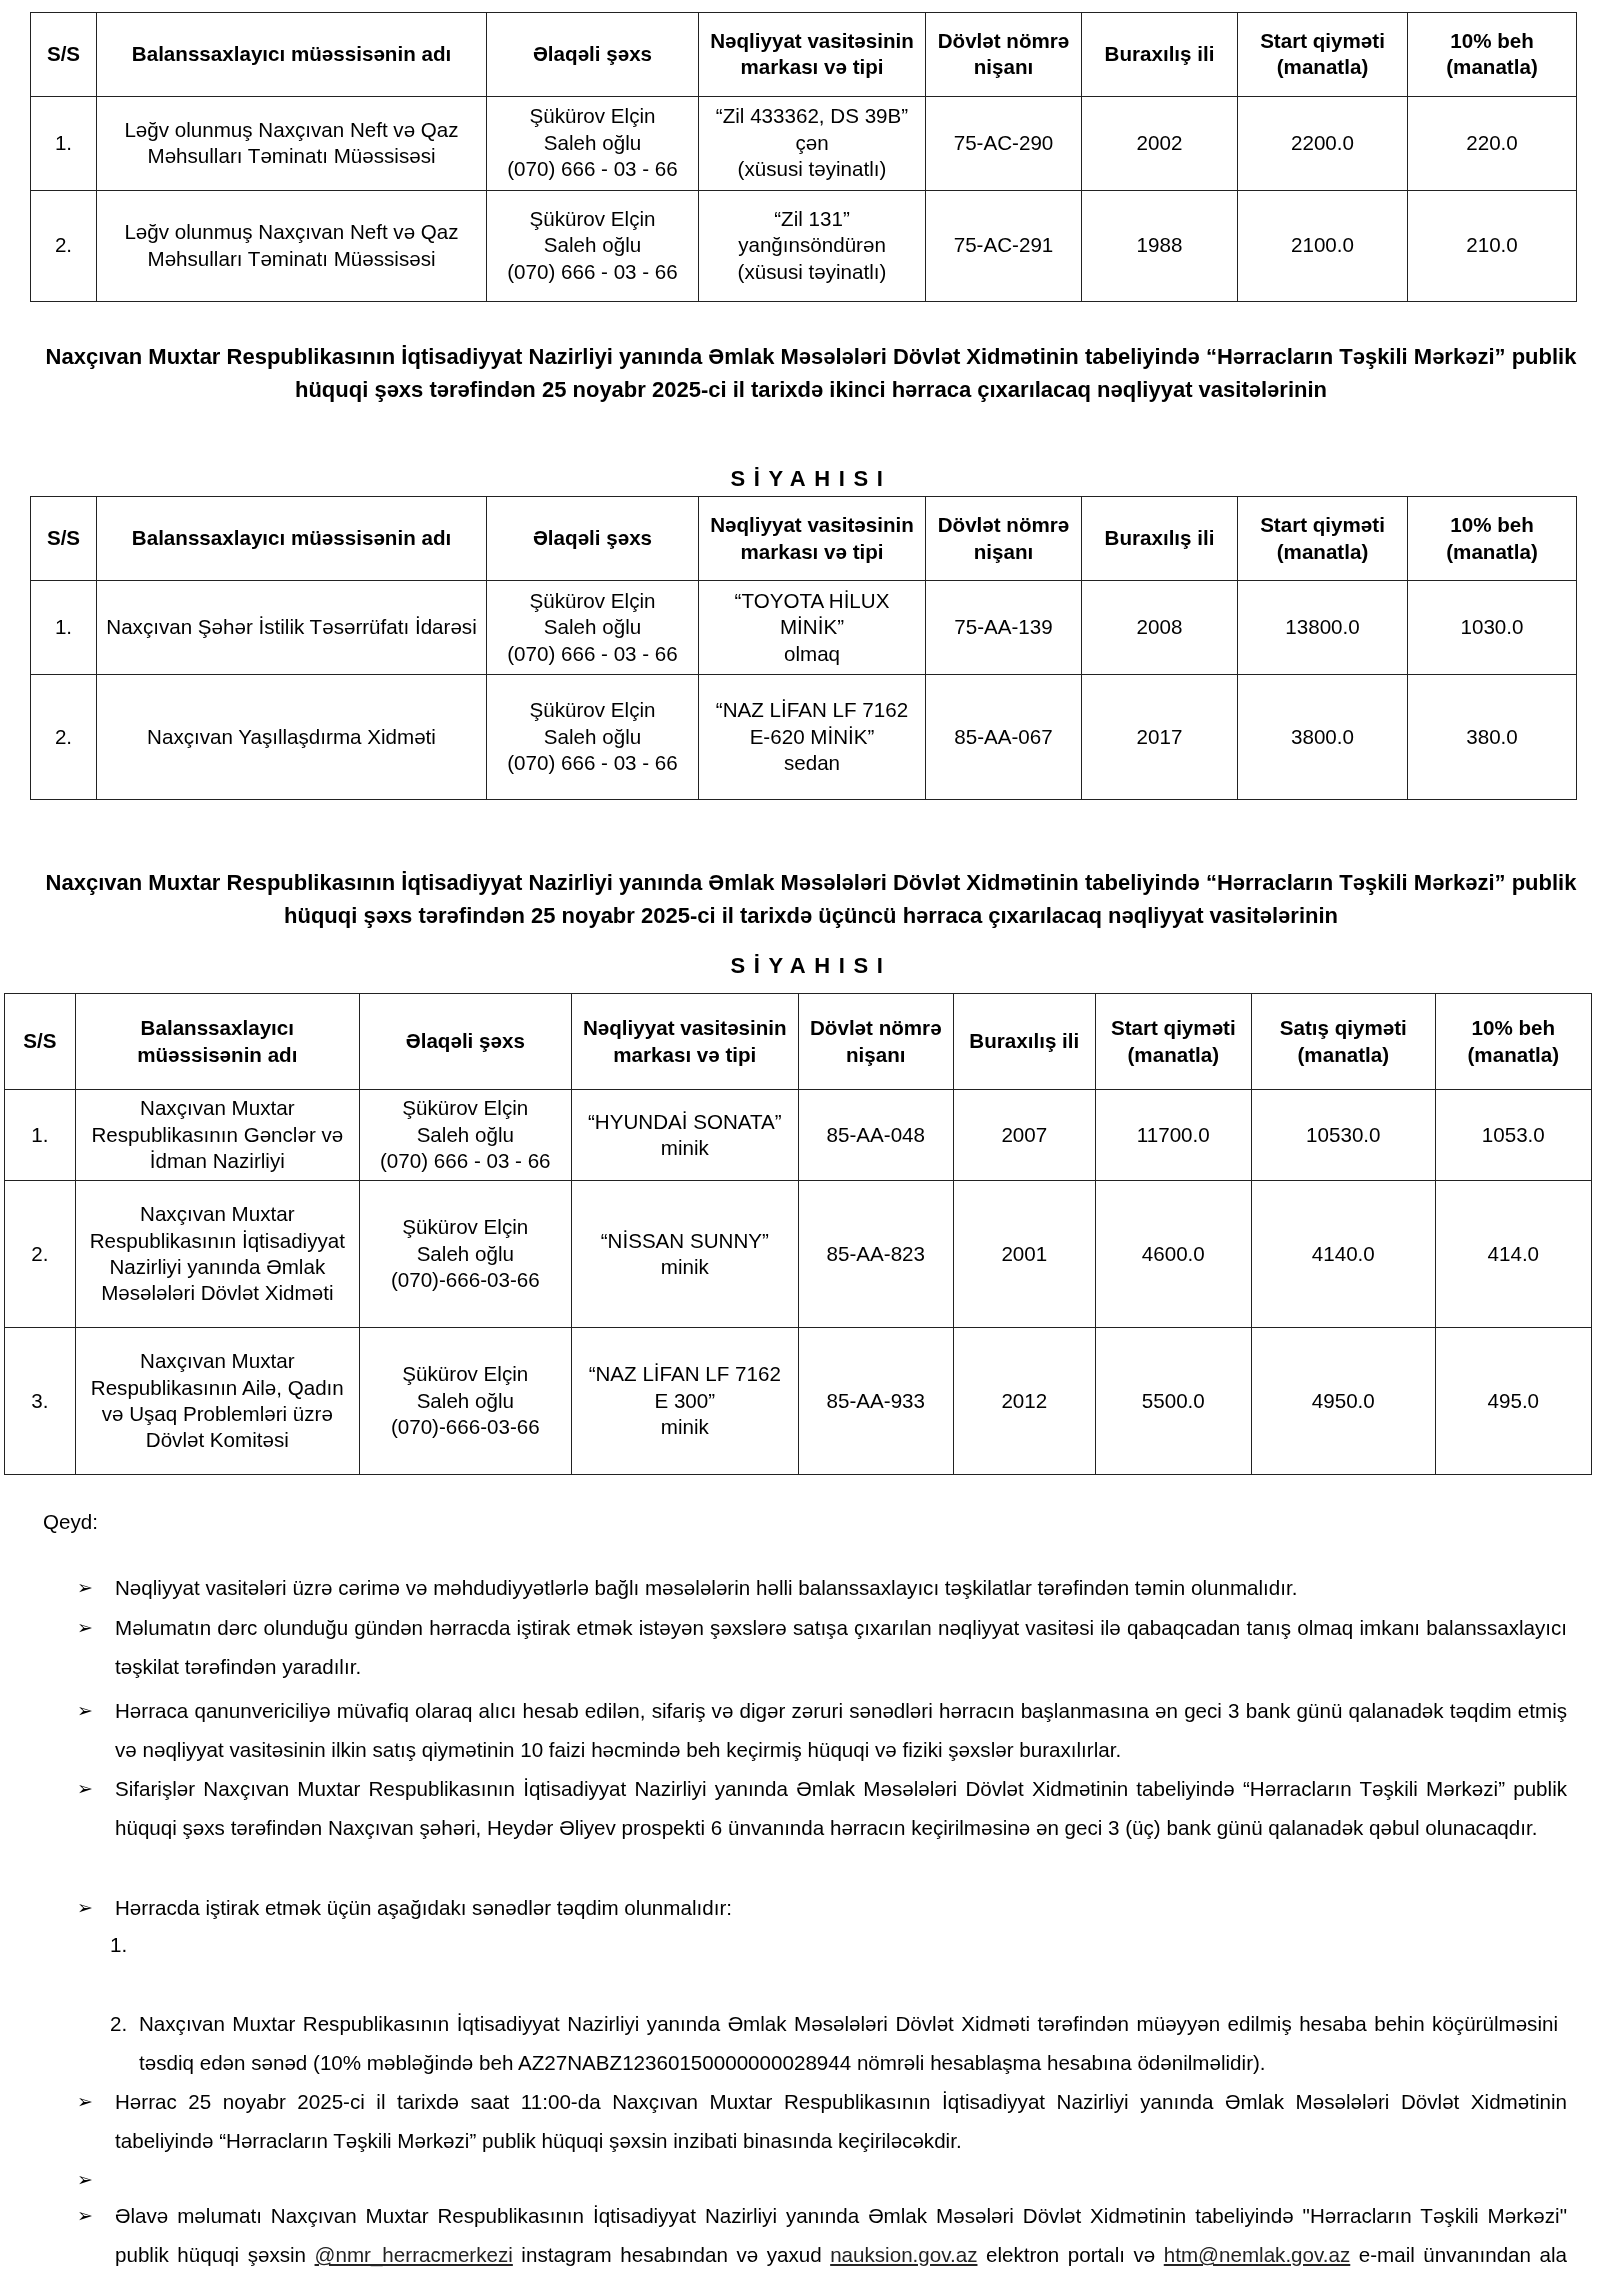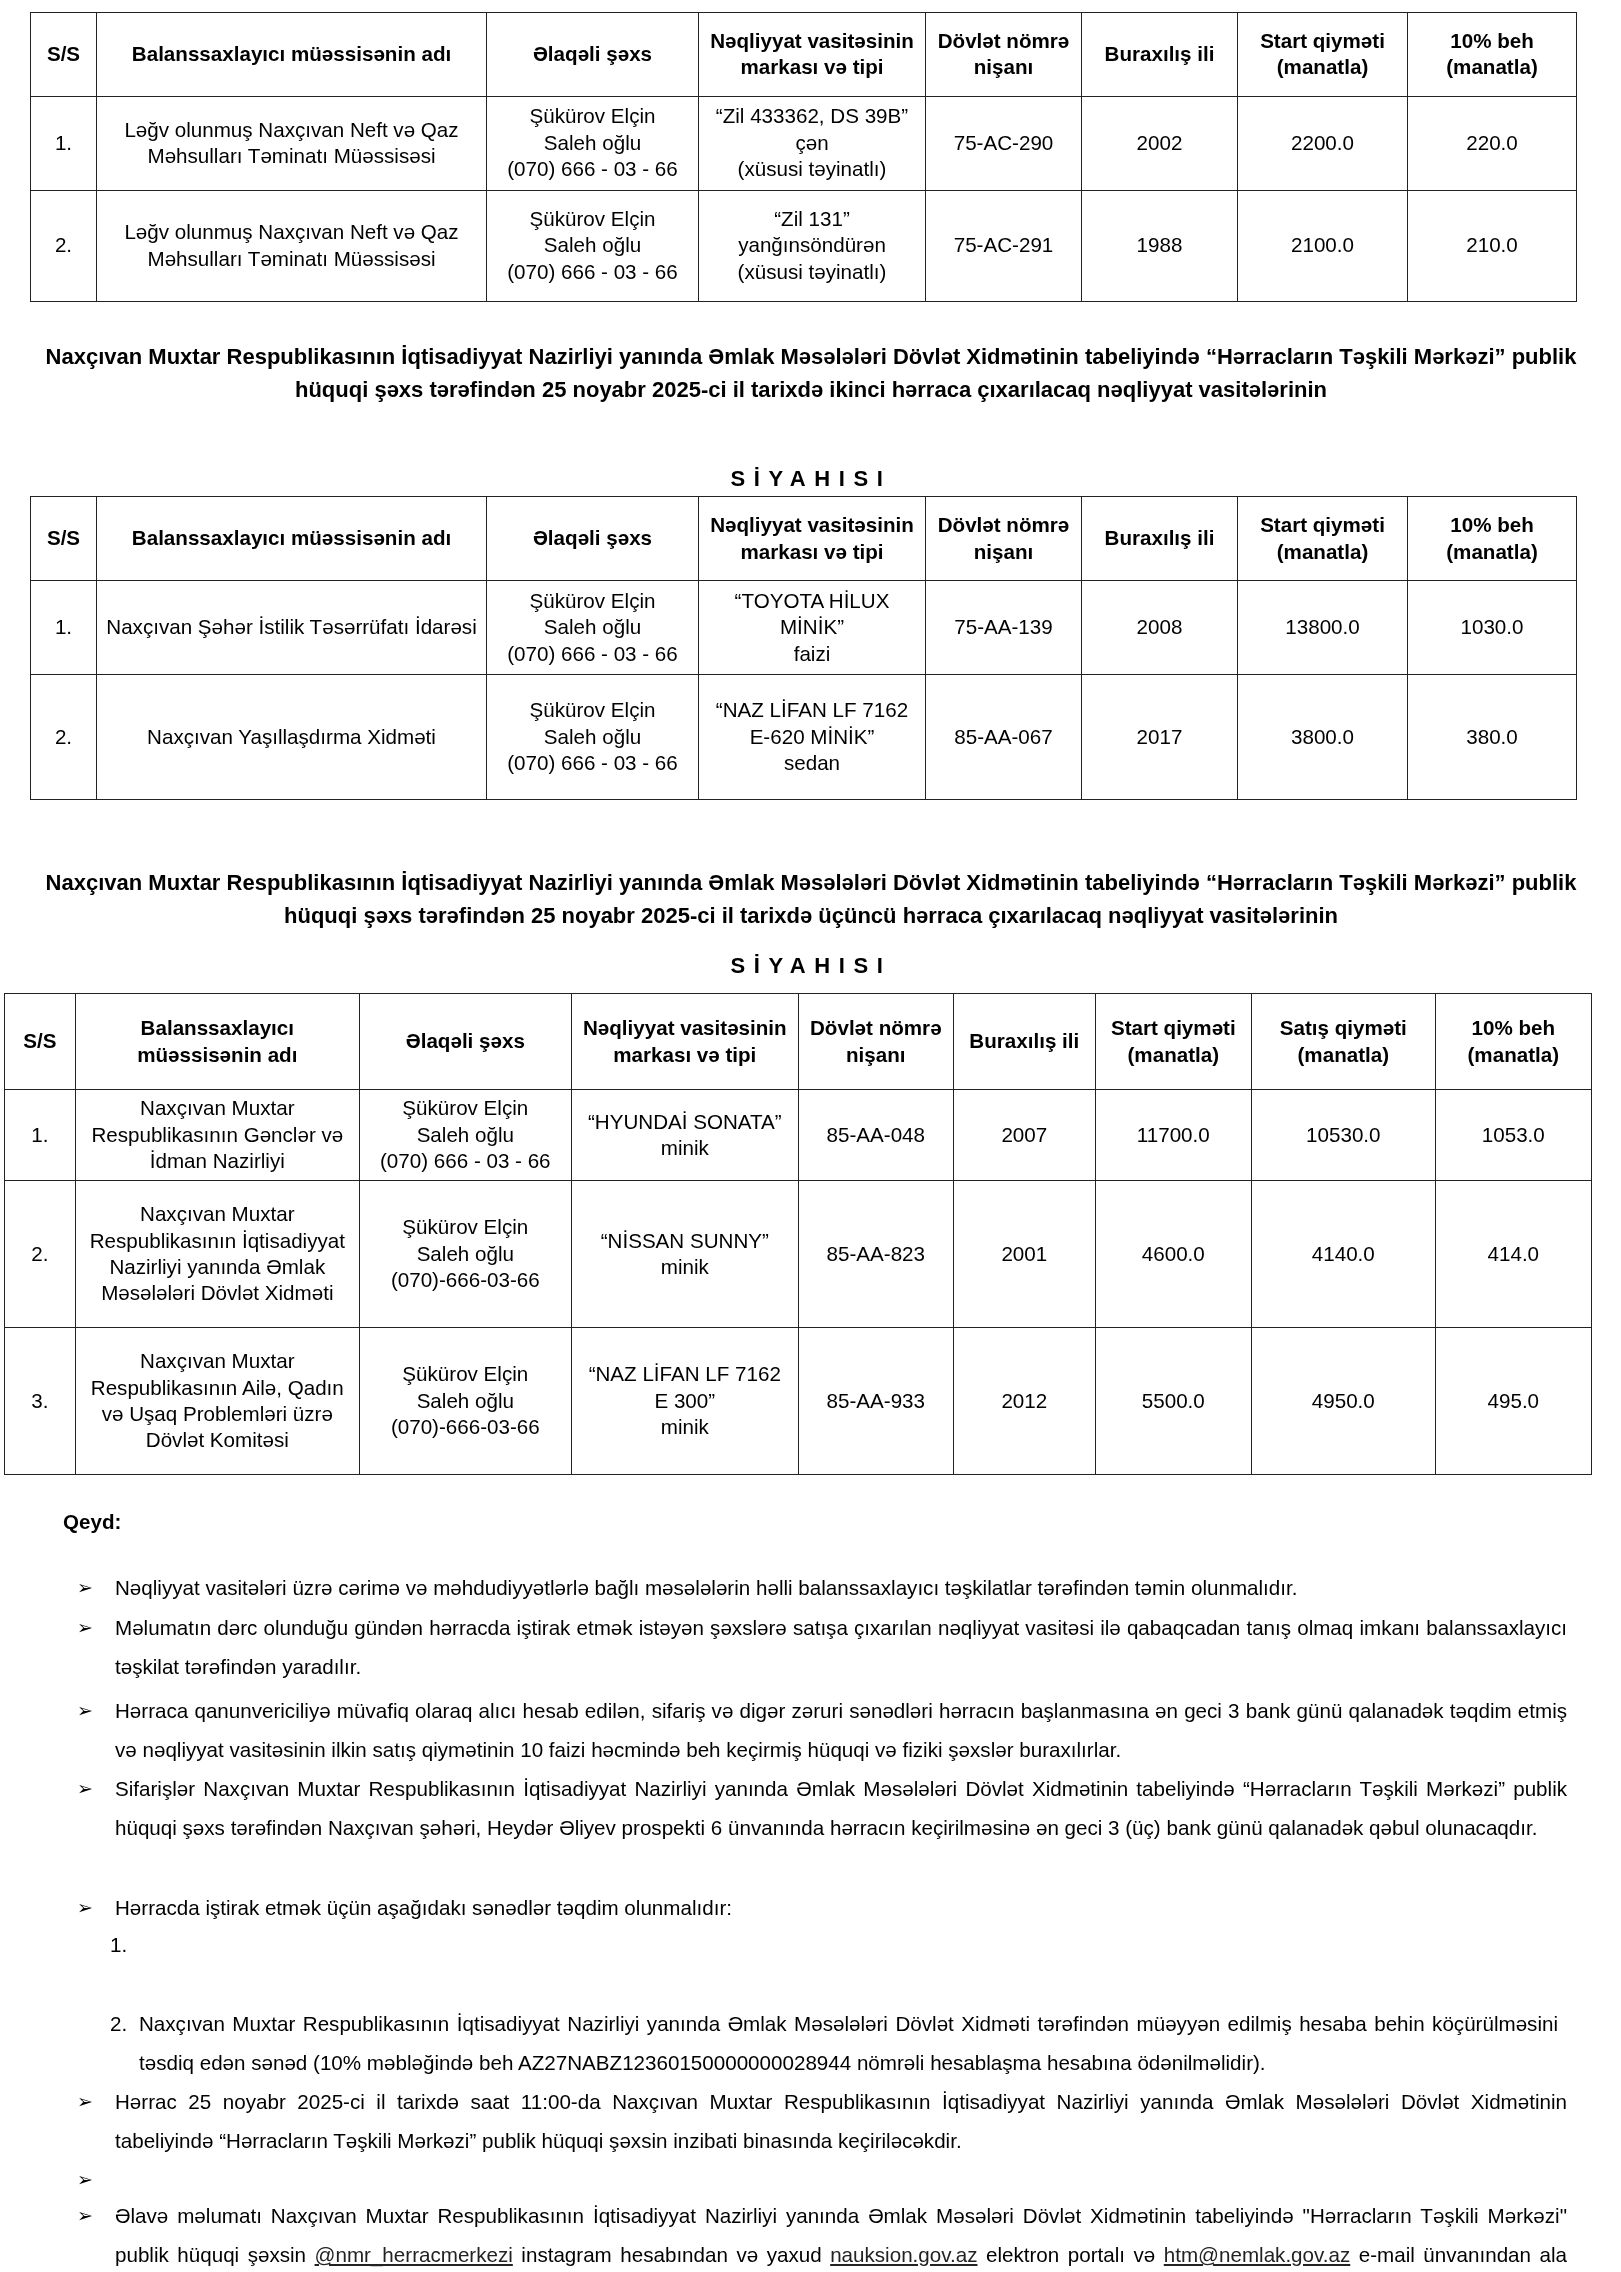--- a/index.html
+++ b/index.html
@@ -18,21 +18,21 @@
   table.grid th { font-weight: bold; }
   .heading {
     position: absolute; left: 29px; width: 1564px; text-align: center;
     font-weight: bold; font-size: 22px; line-height: 33px;
   }
   .siyahi {
     position: absolute; left: 0; width: 1622px; text-align: center;
     font-weight: bold; font-size: 22px; letter-spacing: 8.6px;
   }
   .notes { position: absolute; left: 0; top: 1510px; width: 1622px; }
-  .qeyd { position: absolute; left: 43px; top: 0; font-weight: bold; font-size: 20.6px; margin-left: 20px; }
+  .qeyd { position: absolute; left: 43px; top: 0; font-weight: normal; font-size: 20.6px; }
   .bullet-item {
     position: absolute; left: 115px; width: 1452px;
     font-size: 20.6px; line-height: 39px; text-align: justify;
   }
   .bullet-item .arrow {
     position: absolute; left: -38px; top: 0; font-size: 19px;
   }
   .num-item {
     position: absolute; left: 139px; width: 1419px;
     font-size: 20.6px; line-height: 39px; text-align: justify;
@@ -133,21 +133,21 @@
     <td>1.</td>
     <td>Naxçıvan Şəhər İstilik Təsərrüfatı İdarəsi</td>
     <td>
           <div>Şükürov Elçin</div>
           <div>Saleh oğlu</div>
           <div>(070) 666 - 03 - 66</div>
         </td>
     <td>
           <div>“TOYOTA HİLUX</div>
           <div>MİNİK”</div>
-          <div>faizi</div>
+          <div>olmaq</div>
         </td>
     <td>75-AA-139</td>
     <td>2008</td>
     <td>13800.0</td>
     <td>1030.0</td>
   </tr>
   <tr style="height:125px">
     <td>2.</td>
     <td>Naxçıvan Yaşıllaşdırma Xidməti</td>
     <td>

